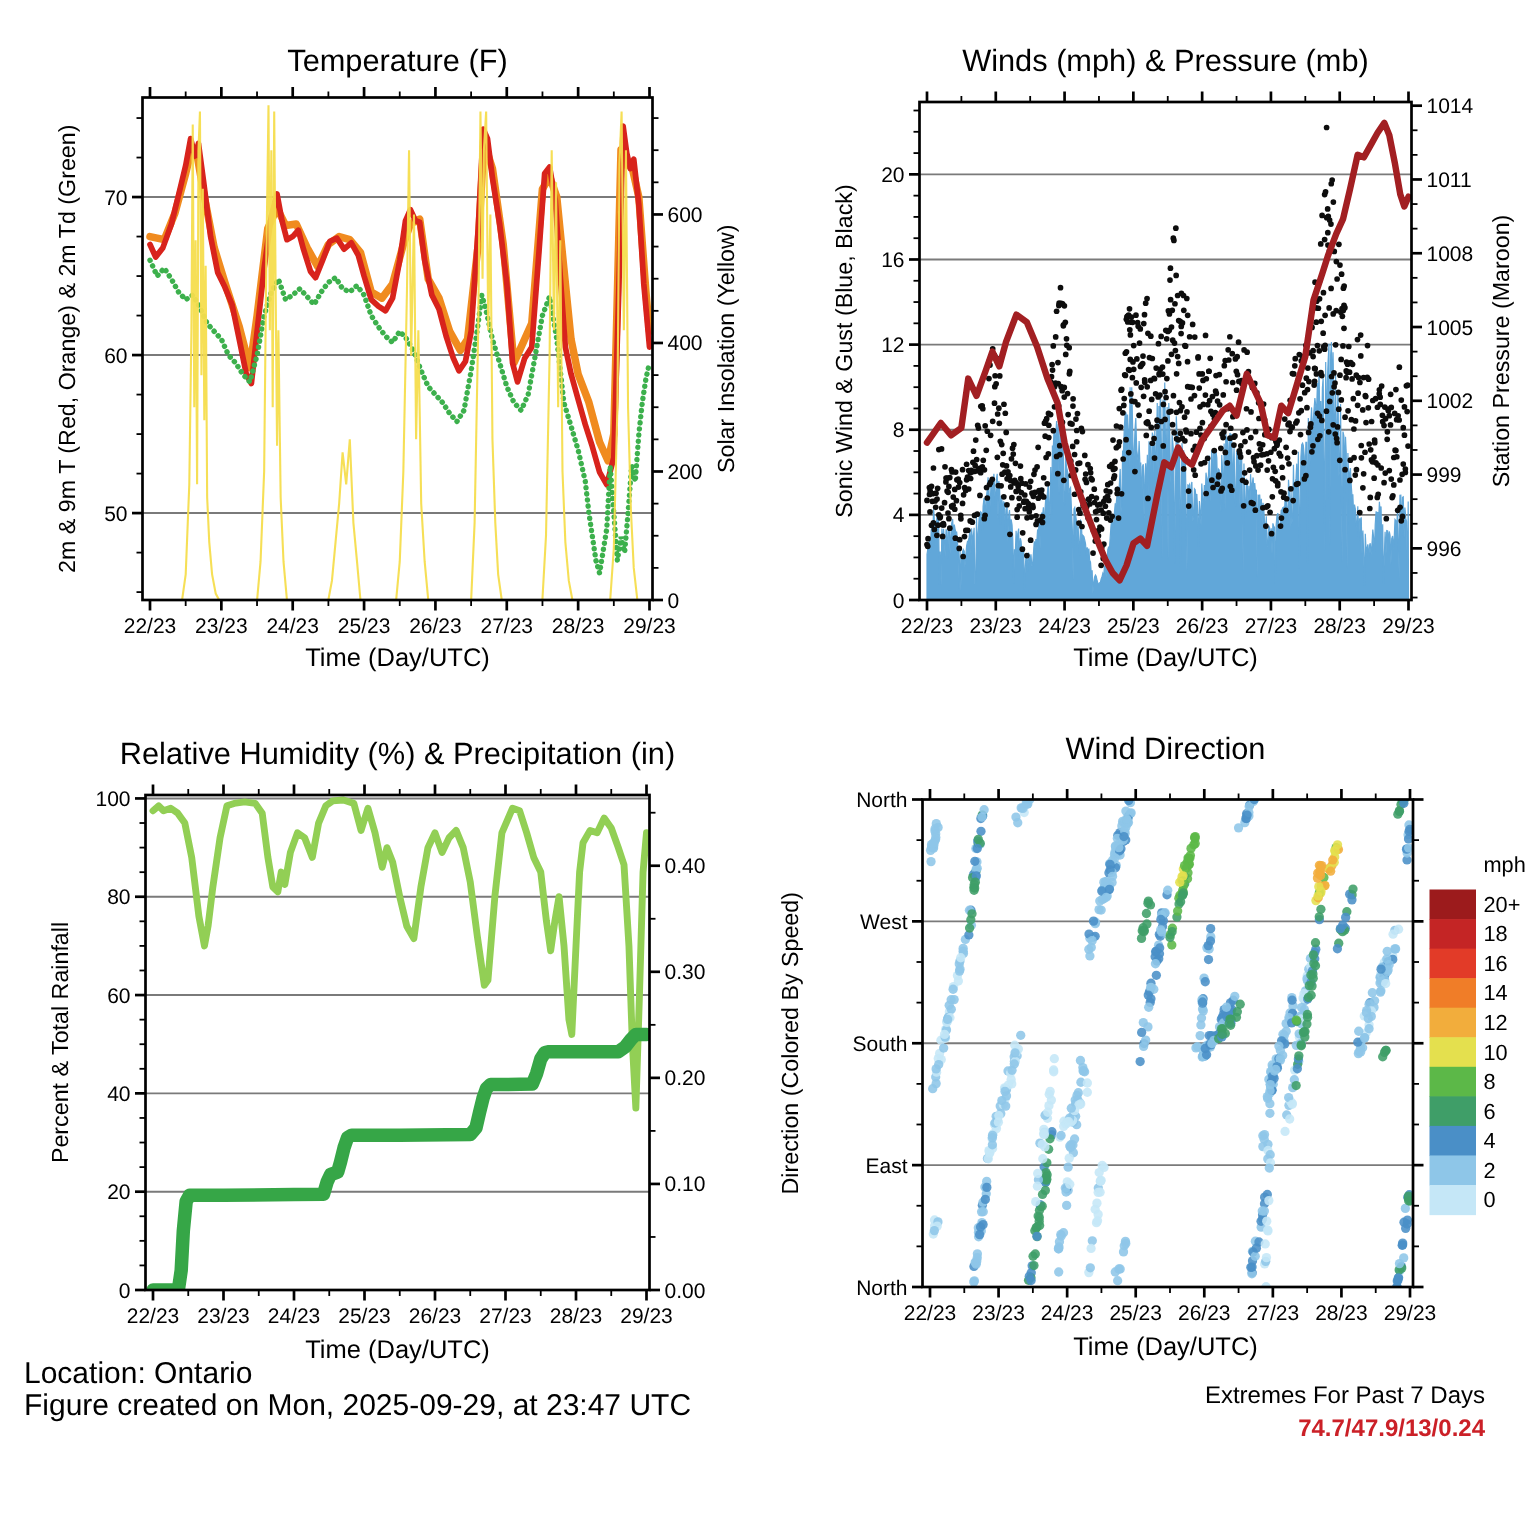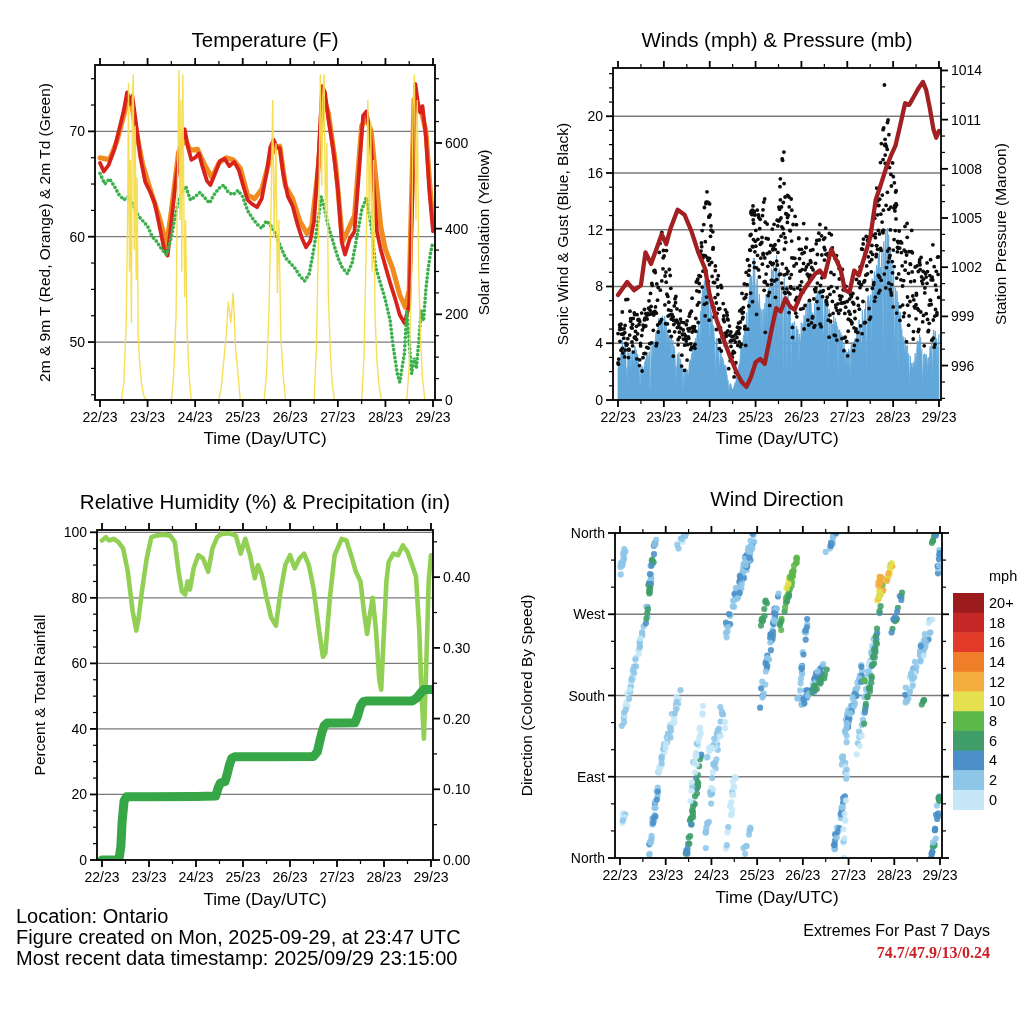--- a/index.html
+++ b/index.html
@@ -2,21 +2,21 @@
 <html><head>
 <meta charset="utf-8">
 <style>
   html,body{margin:0;padding:0;background:#fff;}
   #page{position:relative;width:1024px;height:1024px;background:#fff;overflow:hidden;
         font-family:"Liberation Sans",sans-serif;}
   .chartbox{position:absolute;}
   .chartbox svg{display:block;}
   #footer-left{position:absolute;left:16px;top:906px;font-size:20px;line-height:21px;color:#000;}
   #extremes{position:absolute;right:34px;top:920px;text-align:right;font-size:16px;line-height:22px;color:#000;}
-  #extremes .vals{font-weight:bold;font-family:Liberation Serif, serif;}
+  #extremes .vals{font-weight:bold;}
 </style>
 </head>
 <body>
 
 <div id="page">
   <div class="chartbox" id="box-temperature" style="left:0;top:0;">
       <svg width="512" height="470" viewBox="0 0 512 470">
         <defs>
           <clipPath id="clip-temperature">
             <rect x="95" y="65" width="340" height="335"></rect>
@@ -2321,20 +2321,19 @@
         <text x="477" y="275.75" fill="#000" font-size="14.5" text-anchor="start" font-family="&quot;Liberation Sans&quot;,sans-serif">6</text>
         <text x="477" y="295.45000000000005" fill="#000" font-size="14.5" text-anchor="start" font-family="&quot;Liberation Sans&quot;,sans-serif">4</text>
         <text x="477" y="315.15" fill="#000" font-size="14.5" text-anchor="start" font-family="&quot;Liberation Sans&quot;,sans-serif">2</text>
         <text x="477" y="334.85" fill="#000" font-size="14.5" text-anchor="start" font-family="&quot;Liberation Sans&quot;,sans-serif">0</text>
       </svg>
     </div>
 
   <div id="footer-left">
     <div>Location: Ontario</div>
     <div>Figure created on Mon, 2025-09-29, at 23:47 UTC</div>
-    <div>Most recent data timestamp: 2025/09/29 23:15:00</div>
   </div>
 
   <div id="extremes">
     <div>Extremes For Past 7 Days</div>
     <div class="vals" style="color: rgb(203, 32, 39);">74.7/47.9/13/0.24</div>
   </div>
 </div>
 
 </body></html>

